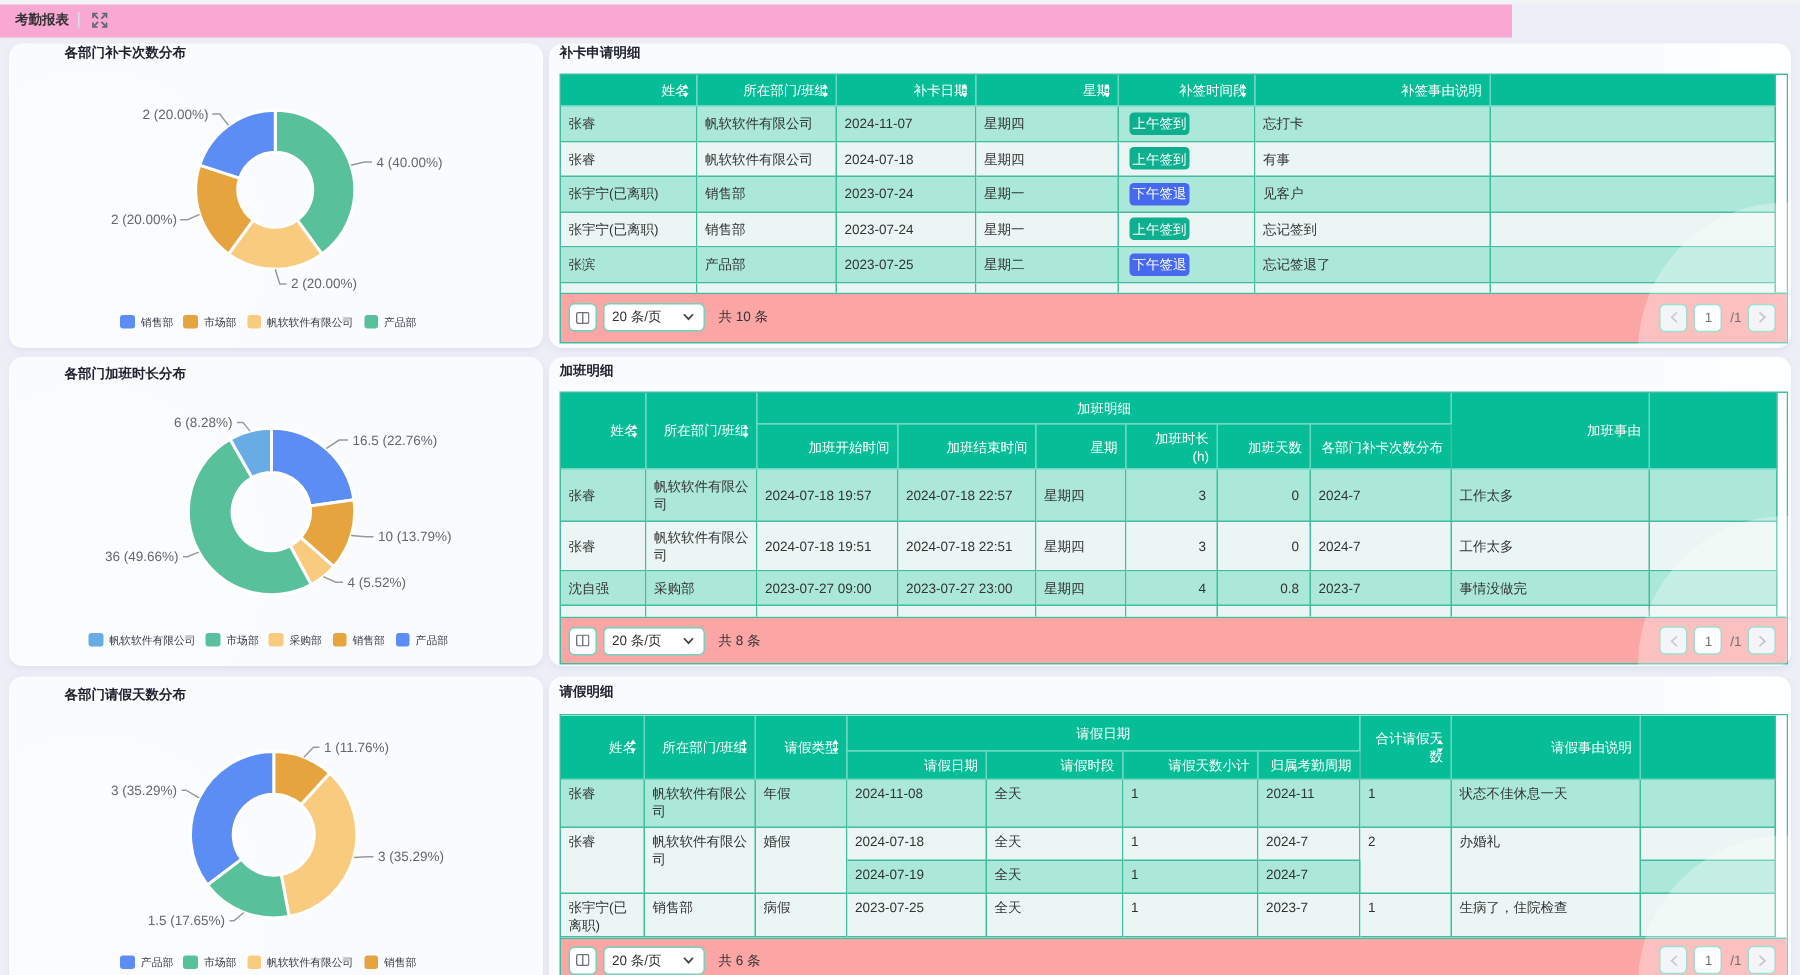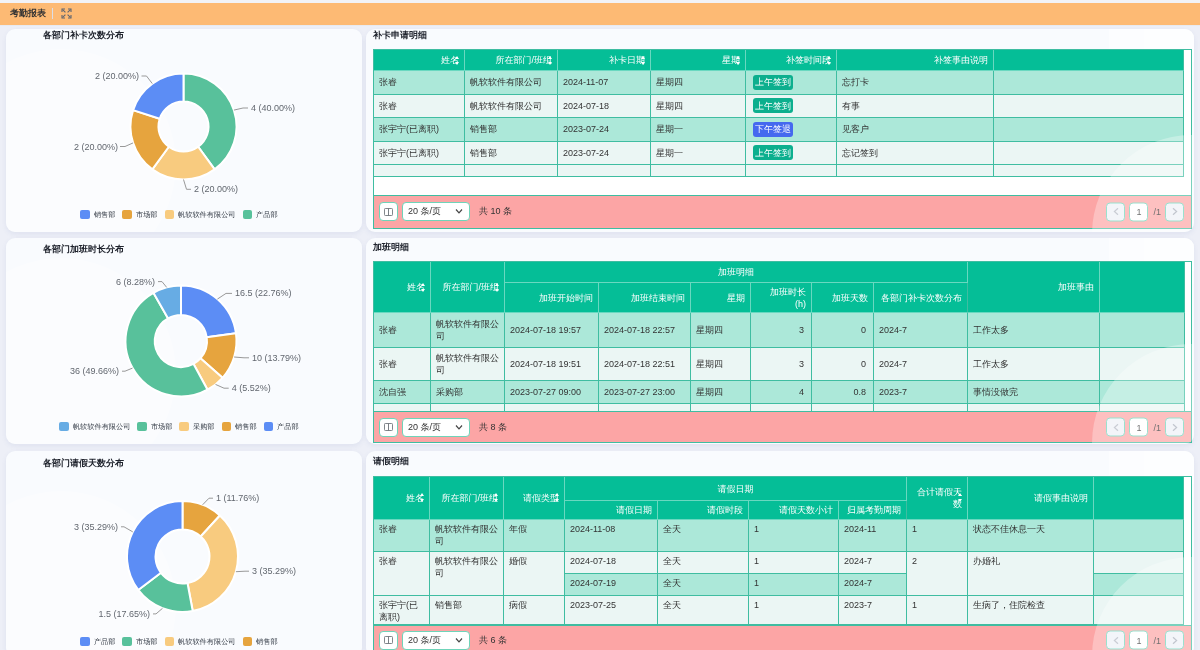--- a/index.html
+++ b/index.html
@@ -1,16 +1,16 @@
 <!DOCTYPE html>
 <html><head><meta charset="utf-8">
 <style>
 * { margin:0; padding:0; box-sizing:border-box; }
 html,body { width:1200px; height:650px; overflow:hidden; background:#edeff7; font-family:"Liberation Sans",sans-serif; }
-.topbar { position:absolute; left:0; top:0; width:1200px; height:26px; background:#fdba74; border-bottom:1px solid #e8eaf0; }
+.topbar { position:absolute; left:0; top:0; width:1008px; height:26px; background:#f9a8d4; border-bottom:1px solid #e8eaf0; }
 .topbar .strip { position:absolute; left:0; top:0; width:1200px; height:3px; background:#f2f3f7; }
 .tabname { position:absolute; left:10px; top:7px; font-size:9px; font-weight:bold; color:#333; }
 .tabdiv { position:absolute; left:52px; top:8px; width:1px; height:11px; background:#dcdee6; }
 .card { position:absolute; background:#f9fbfe; border-radius:9px; box-shadow:0 2px 5px rgba(100,120,180,0.10); overflow:hidden; }
 .ctitle { position:absolute; left:13px; top:0px; font-size:9px; font-weight:bold; color:#20242e; line-height:12px;margin-left:24px; }
 .ttitle { position:absolute; left:7px; top:0px; font-size:9px; font-weight:bold; color:#20242e; line-height:12px; }
 .clab { font-size:9px; fill:#62676f; font-family:"Liberation Sans",sans-serif; }
 .legend { position:absolute; left:-10px; right:0; display:flex; justify-content:center; gap:7px; font-size:7.2px; color:#333a45; }
 .li { display:inline-flex; align-items:center; }
 .lsq { width:9.5px; height:8.5px; border-radius:2px; display:inline-block; margin-right:4px; }
@@ -218,20 +218,29 @@
           </tr>
           <tr class="even" style="height:23.5px">
             <td>张宇宁(已离职)</td>
             <td>销售部</td>
             <td>2023-07-24</td>
             <td>星期一</td>
             <td><span class="btn bg">上午签到</span></td>
             <td>忘记签到</td>
             <td></td>
           </tr>
+          <tr class="odd" style="height:23.5px">
+            <td>张滨</td>
+            <td>产品部</td>
+            <td>2023-07-25</td>
+            <td>星期二</td>
+            <td><span class="btn bb">下午签退</span></td>
+            <td>忘记签退了</td>
+            <td></td>
+          </tr>
           <tr class="even" style="height:12px">
             <td></td>
             <td></td>
             <td></td>
             <td></td>
             <td></td>
             <td></td>
             <td></td>
           </tr>
 </tbody>

